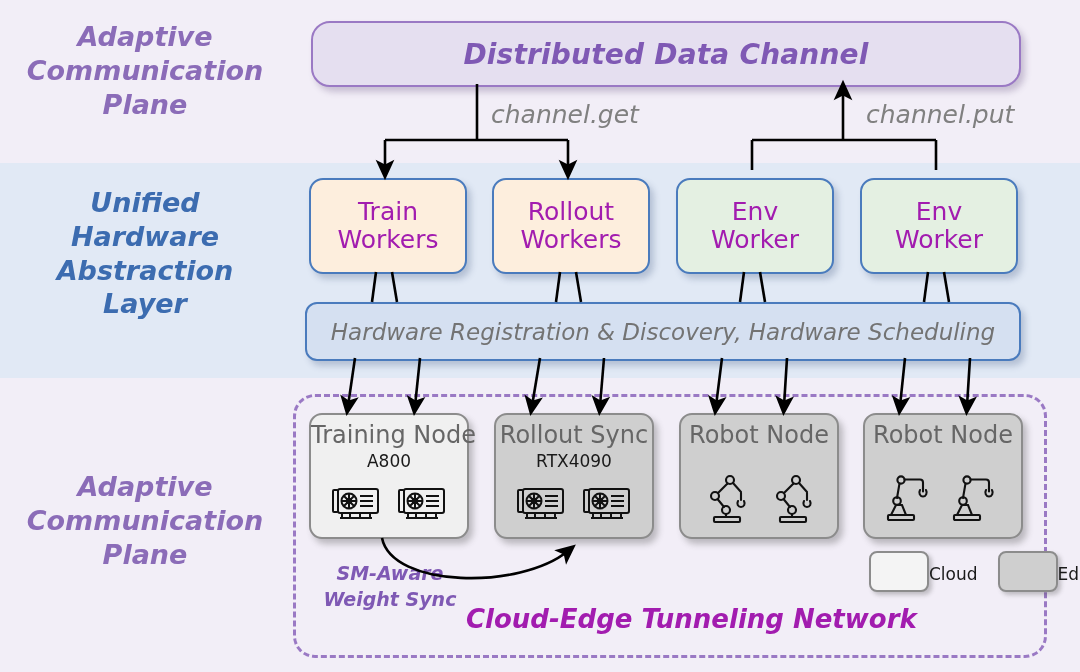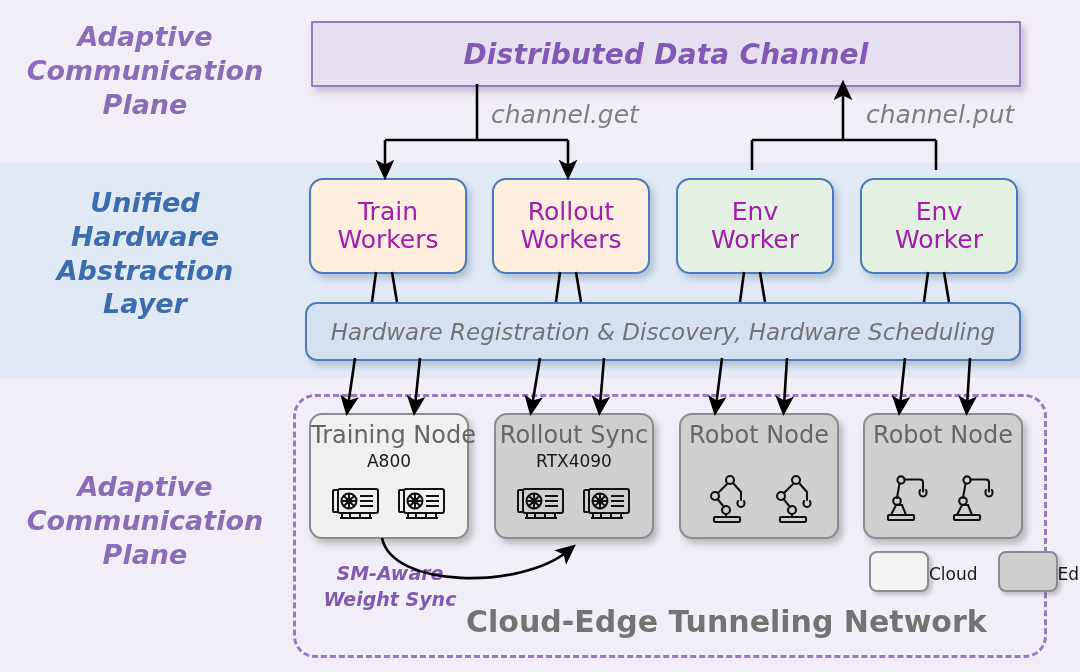--- a/index.html
+++ b/index.html
@@ -13,21 +13,21 @@
   .band-bot{top:378px;height:294px;background:#f2eef7;}
 
   
   .plane-label{position:absolute;text-align:center;font-style:italic;font-weight:bold;line-height:1.25;}
   .plane-acp-top{left:10px;top:20px;width:270px;font-size:27px;color:#8b6cb8;}
   .plane-uhal{left:10px;top:186px;width:270px;font-size:27px;color:#3c6cb0;}
   .plane-acp-bot{left:10px;top:470px;width:270px;font-size:27px;color:#8b6cb8;}
 
   
   .ddc{position:absolute;left:311px;top:21px;width:706px;height:62px;
-       background:#e5dff0;border:2.5px solid #9a79c4;border-radius:1px;
+       background:#e5dff0;border:2.5px solid #9a79c4;border-radius:19px;
        box-shadow:4px 5px 6px rgba(90,70,120,.28);
        display:flex;align-items:center;justify-content:center;}
   .ddc-text{font-style:italic;font-weight:bold;font-size:28px;color:#7f59b4;letter-spacing:.2px;}
 
   
   .chan-lbl{position:absolute;font-style:italic;font-size:25px;color:#808080;white-space:nowrap;}
   .chan-get{left:491px;top:100px;}
   .chan-put{left:866px;top:100px;}
 
   
@@ -43,22 +43,22 @@
   
   .hal{position:absolute;left:305px;top:302px;width:712px;height:55px;
        background:#d5e0f1;border:2.5px solid #4a7bbd;border-radius:12px;
        box-shadow:4px 5px 6px rgba(70,90,130,.28);
        display:flex;align-items:center;justify-content:center;}
   .hal-text{font-style:italic;font-size:23px;color:#737373;}
 
   
   .tunnel{position:absolute;left:293px;top:394px;width:748px;height:258px;
           border:3px dashed #9a79c4;border-radius:22px;}
-  .tunnel-label{position:absolute;left:466px;top:604px;font-weight:bold;
-                font-size:30px;color:#737373;white-space:nowrap;}
+  .tunnel-label{position:absolute;left:466px;top:604px;font-style:italic;font-weight:bold;
+                font-size:26px;color:#a21caf;white-space:nowrap;}
 
   
   .node{position:absolute;top:413px;width:156px;height:122px;border:2px solid #8c8c8c;
         border-radius:13px;box-shadow:4px 5px 6px rgba(60,60,60,.3);}
   .node-cloud{background:#f0f0f0;}
   .node-edge{background:#cfcfcf;}
   .n1{left:309px;} .n2{left:494px;} .n3{left:679px;} .n4{left:863px;}
   .node-title{position:absolute;top:6px;left:0;width:100%;text-align:center;
               font-size:24px;color:#666666;white-space:nowrap;}
   .node-sub{position:absolute;top:36px;left:0;width:100%;text-align:center;

